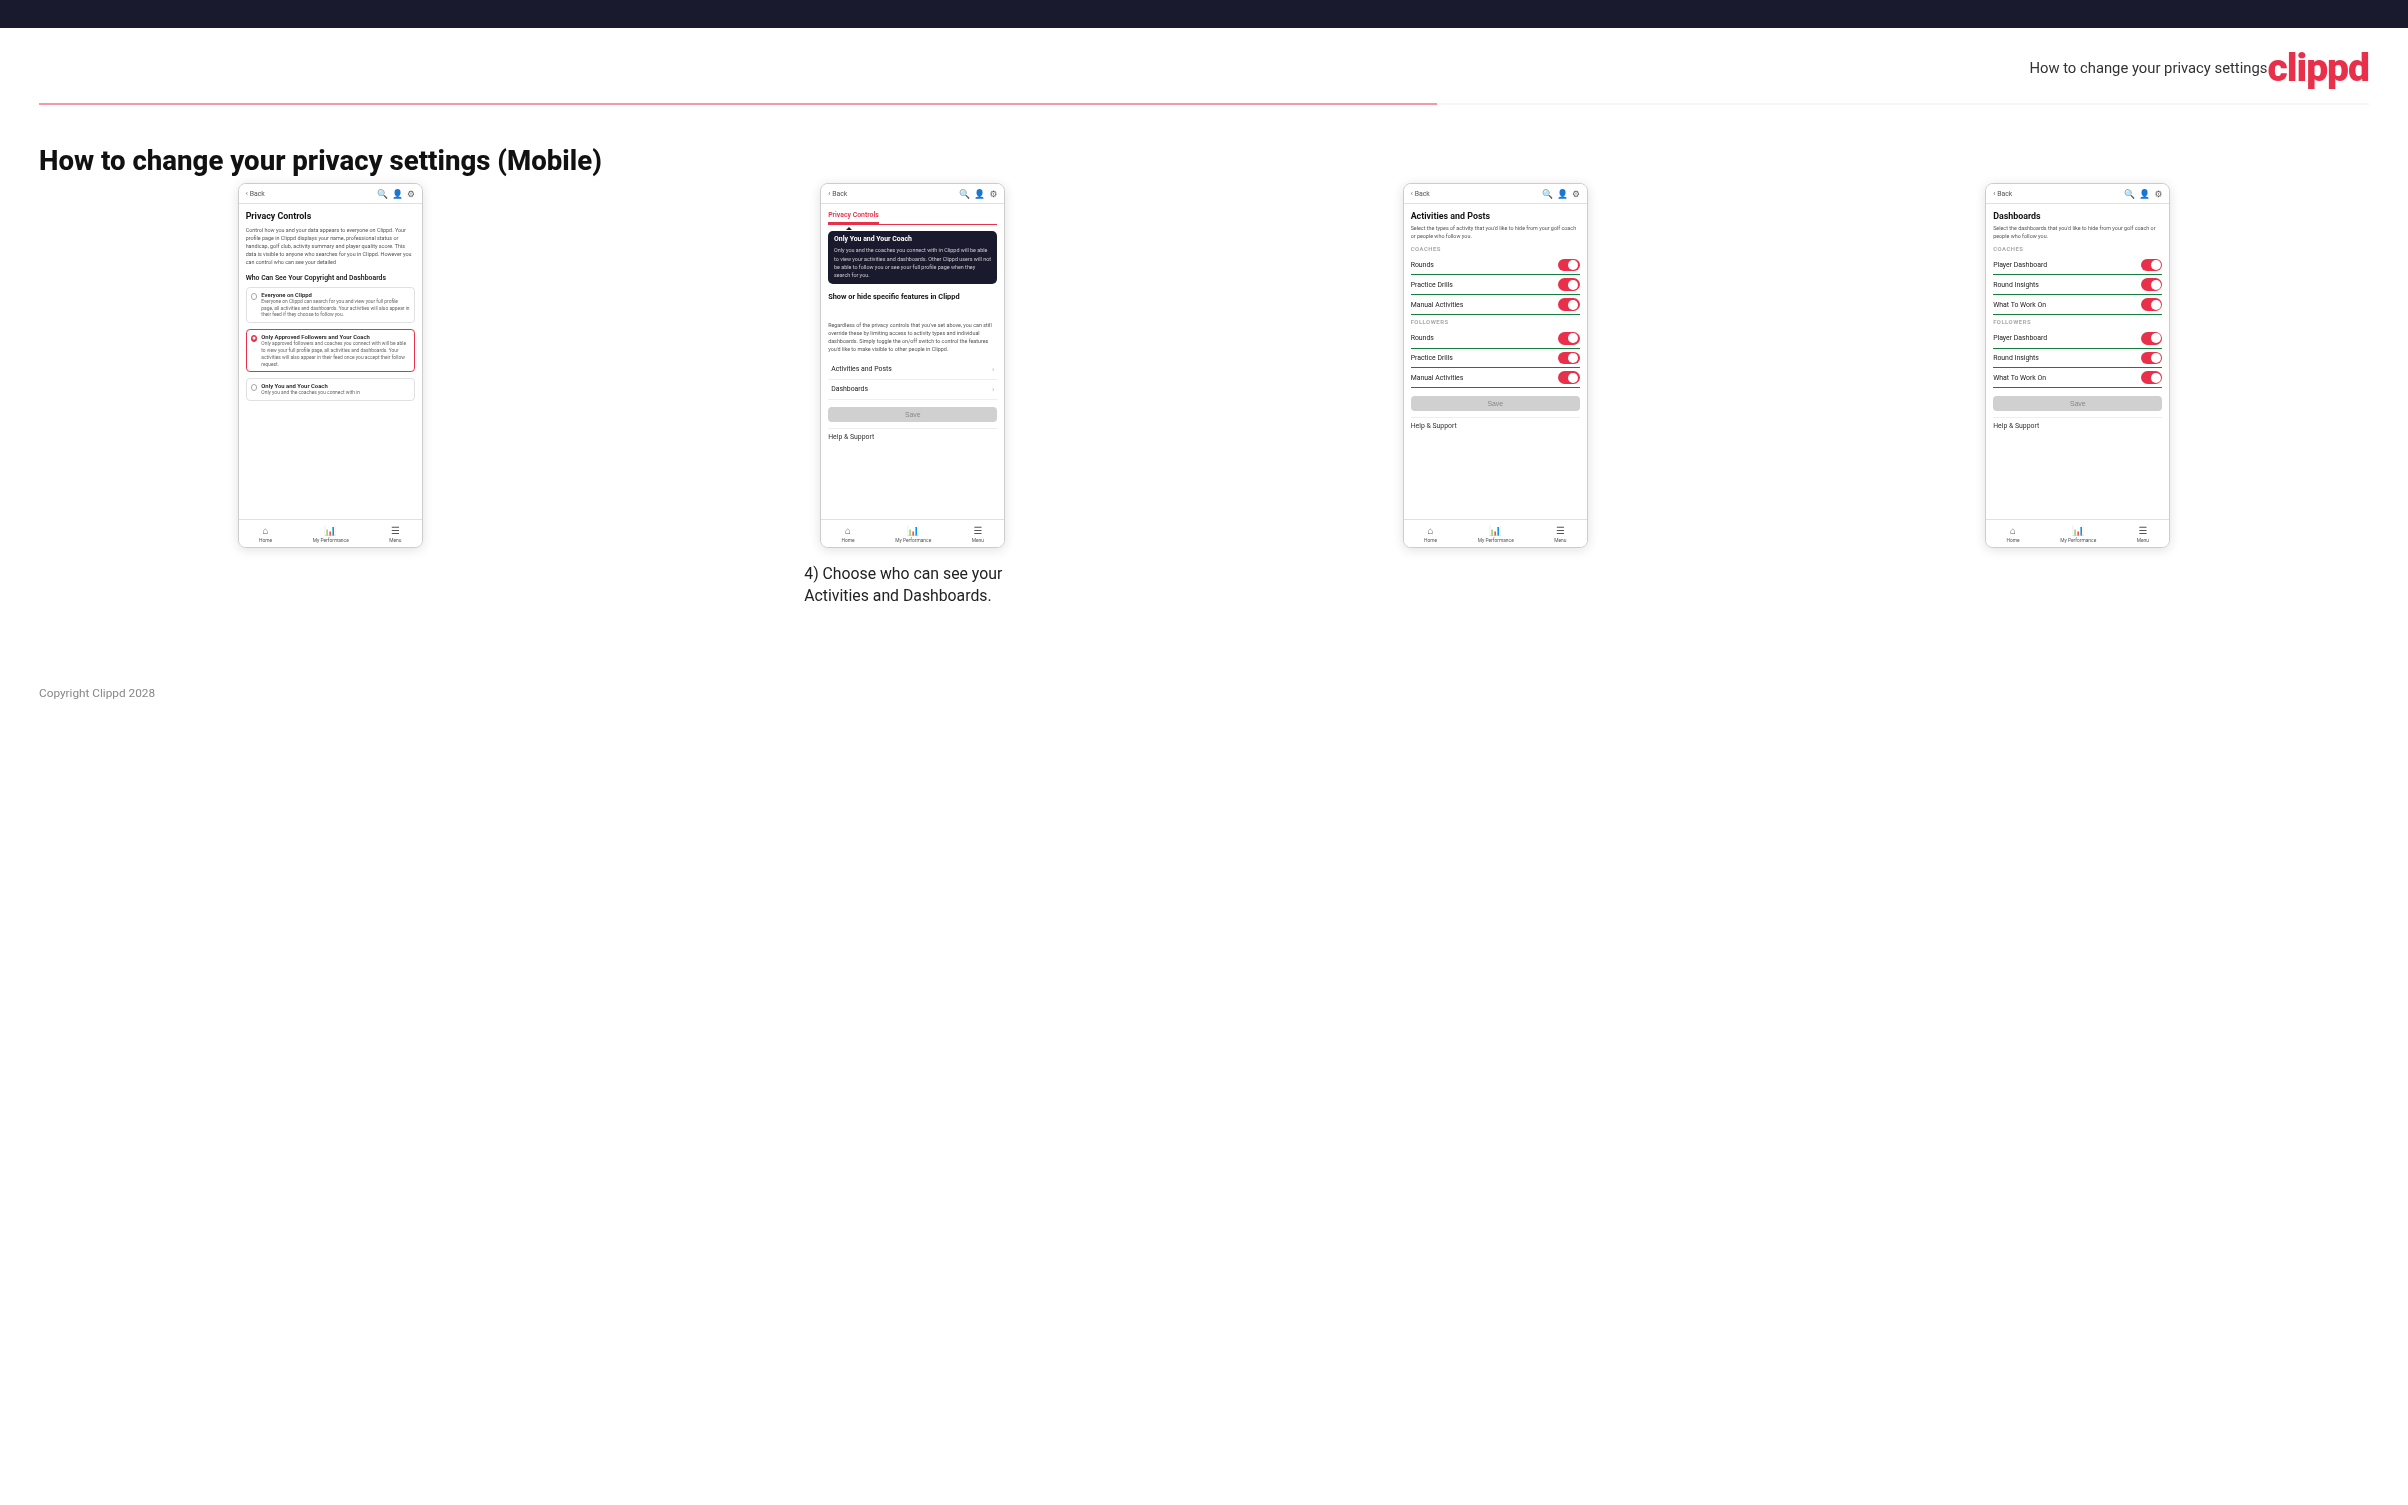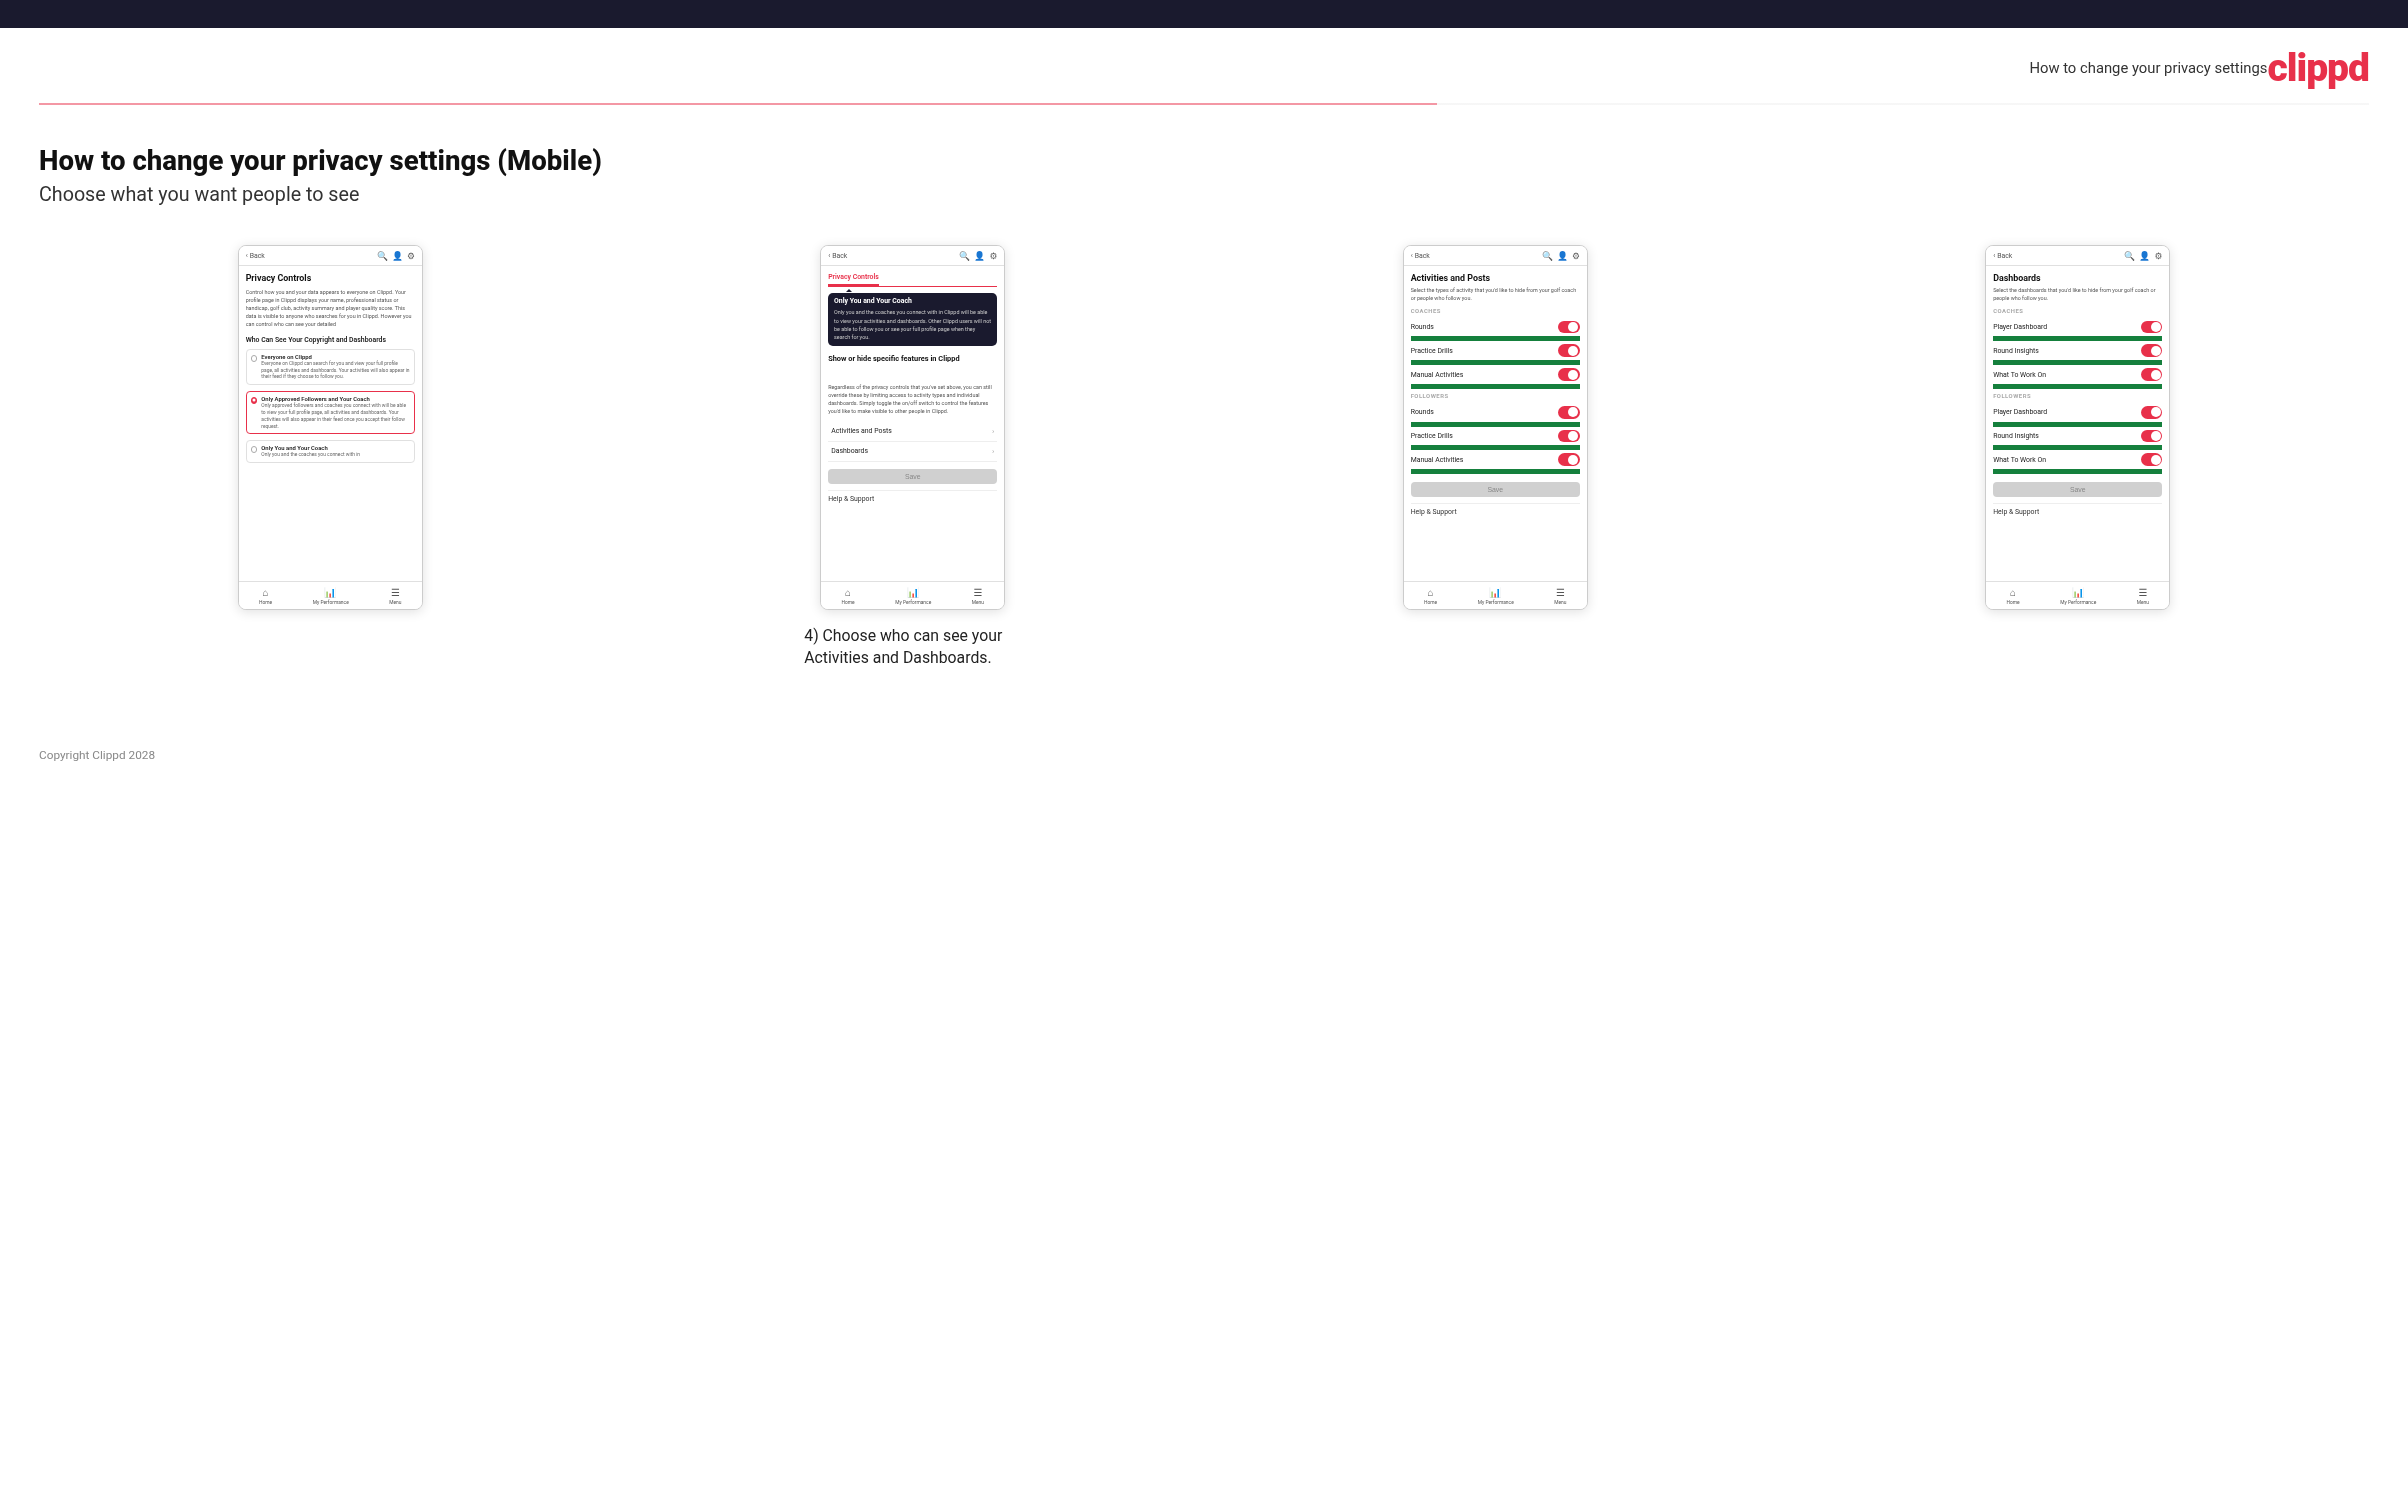--- a/index.html
+++ b/index.html
@@ -320,21 +320,21 @@
       color: #aaa;
       letter-spacing: 0.5px;
       margin-bottom: 3.9px;
       margin-top: 3.9px;
     }
     .toggle-row {
       display: flex;
       justify-content: space-between;
       align-items: center;
       padding: 3px 0;
-      border-bottom: 5px solid #15803d;
+      border-bottom: 1px solid #15803d;
       font-size: 6.9px;
       color: #222;
     }
     .toggle {
       width: 21.7px;
       height: 12.8px;
       background: #e8304a;
       border-radius: 6.9px;
       position: relative;
     }
@@ -399,21 +399,20 @@
 <div class="header">
   <span class="header-title">How to change your privacy settings</span>
   <span class="logo">clippd</span>
 </div>
 
 <div class="header-divider"></div>
 
 <div class="page-content">
 
   <div class="page-heading">How to change your privacy settings (Mobile)</div>
-  <div class="page-subheading">Choose what you want people to see</div>
 
   <div class="screenshots-row">
 
     <div class="screen-section">
       <div class="mobile-mockup">
 
         <div class="mockup-topbar">
           <div class="mockup-back">
             <span>‹</span>
             <span>Back</span>

